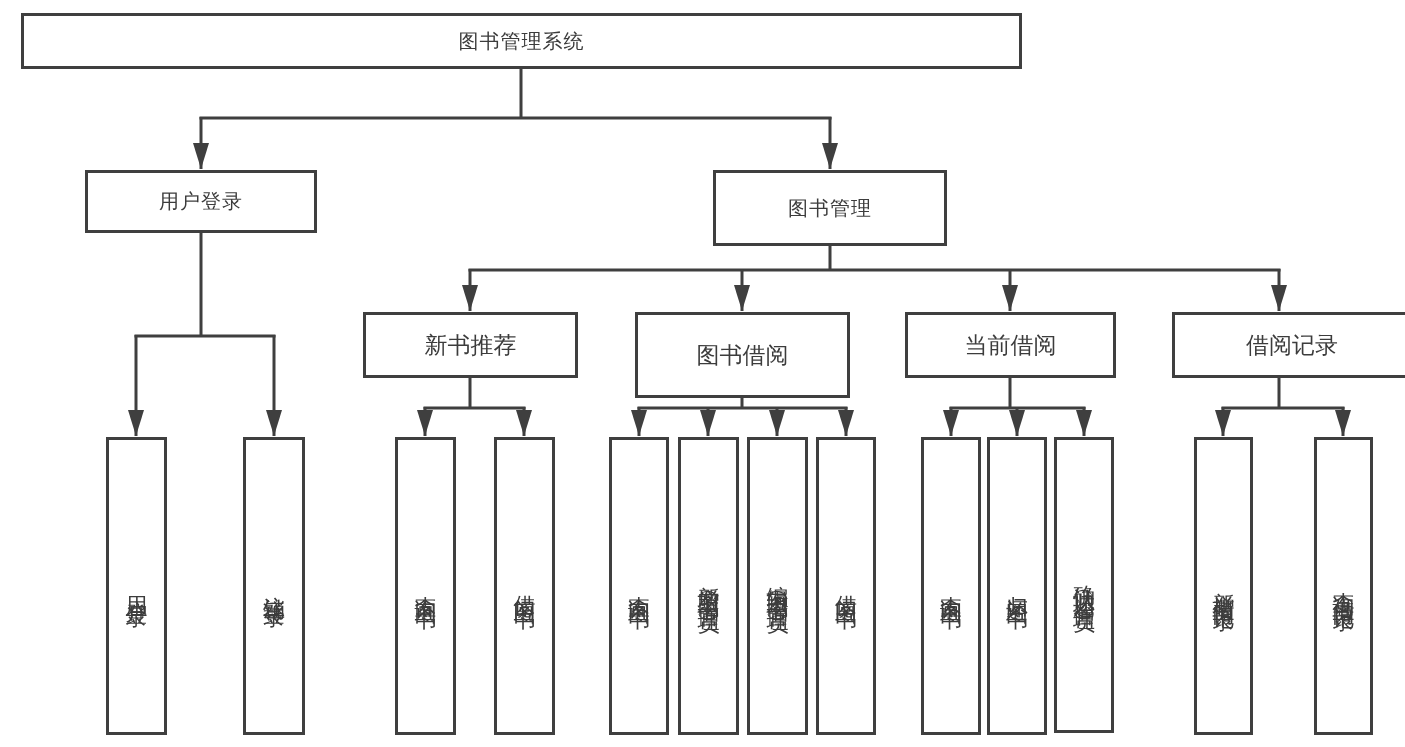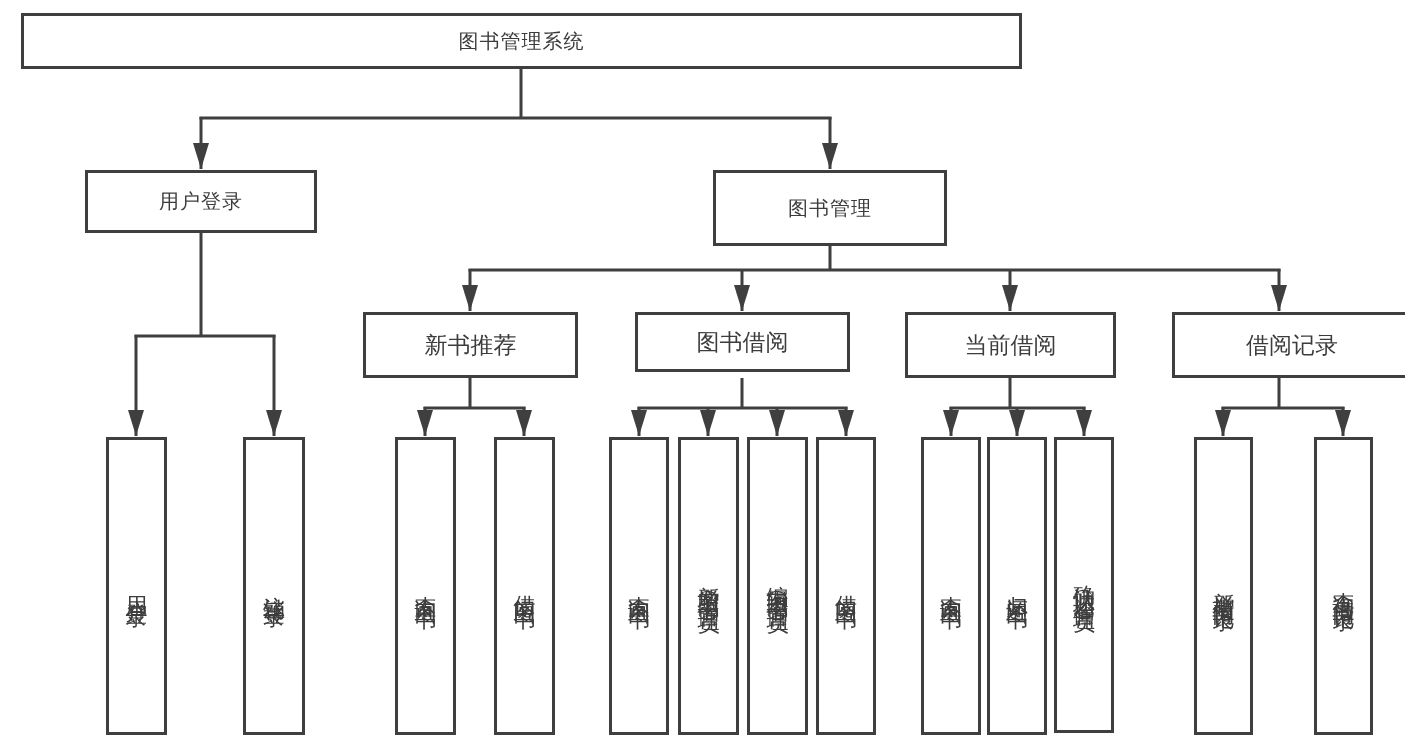--- a/index.html
+++ b/index.html
@@ -98,21 +98,21 @@
   <div class="box hbox" style="left:85px;top:170px;width:232px;height:63px;">
     <span>用户登录</span>
   </div>
   <div class="box hbox" style="left:713px;top:170px;width:234px;height:76px;">
     <span>图书管理</span>
   </div>
 
   <div class="box l3box" style="left:363px;top:312px;width:215px;height:66px;">
     <span>新书推荐</span>
   </div>
-  <div class="box l3box" style="left:635px;top:312px;width:215px;height:60px;justify-content:center;">
+  <div class="box l3box" style="left:635px;top:312px;width:215px;height:86px;justify-content:center;">
     <span>图书借阅</span>
   </div>
   <div class="box l3box" style="left:905px;top:312px;width:211px;height:66px;">
     <span>当前借阅</span>
   </div>
   <div class="box l3box" style="left:1172px;top:312px;width:240px;height:66px;">
     <span>借阅记录</span>
   </div>
 
   <div class="box vbox" style="left:106px;top:437px;width:61px;height:298px;">

